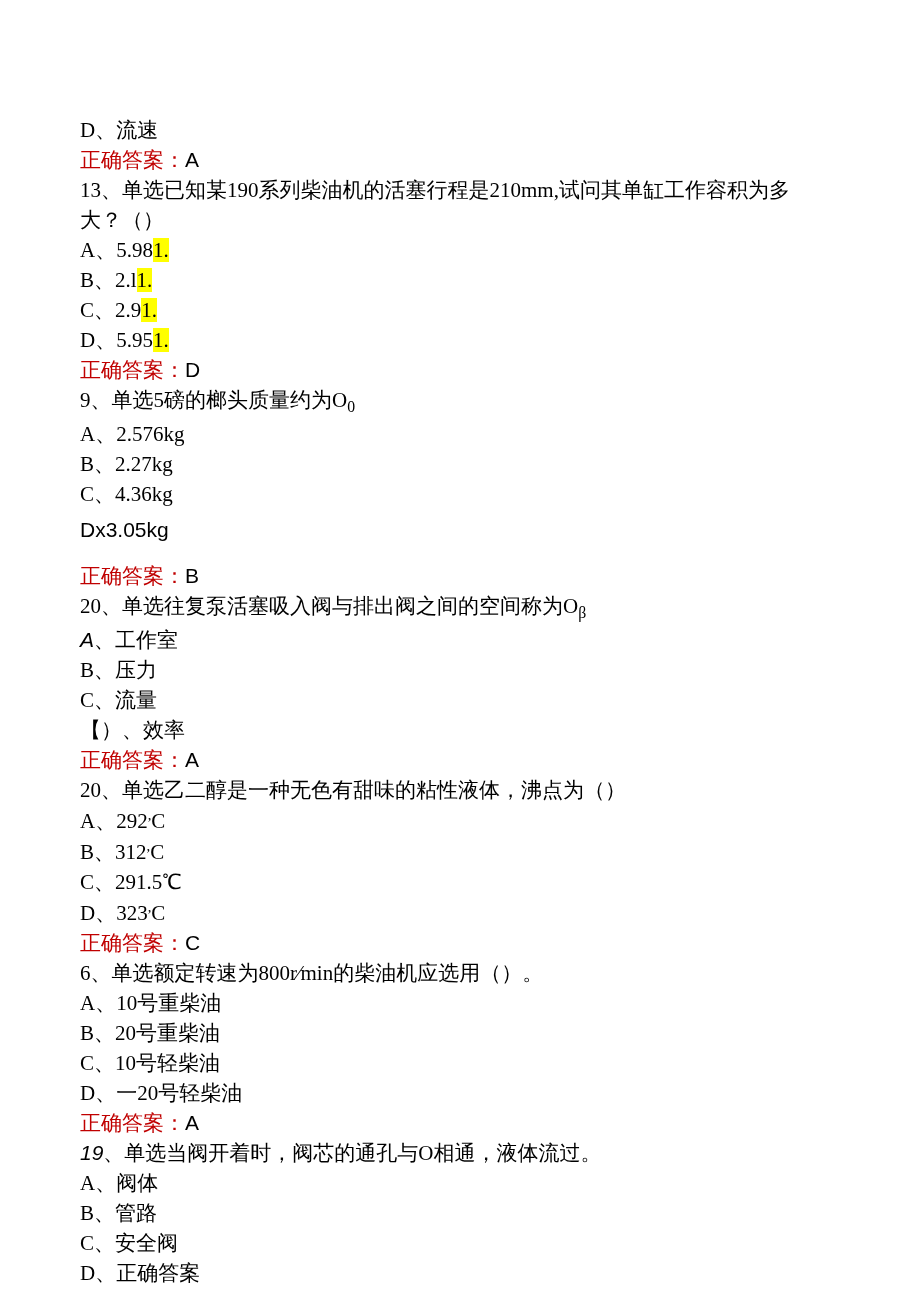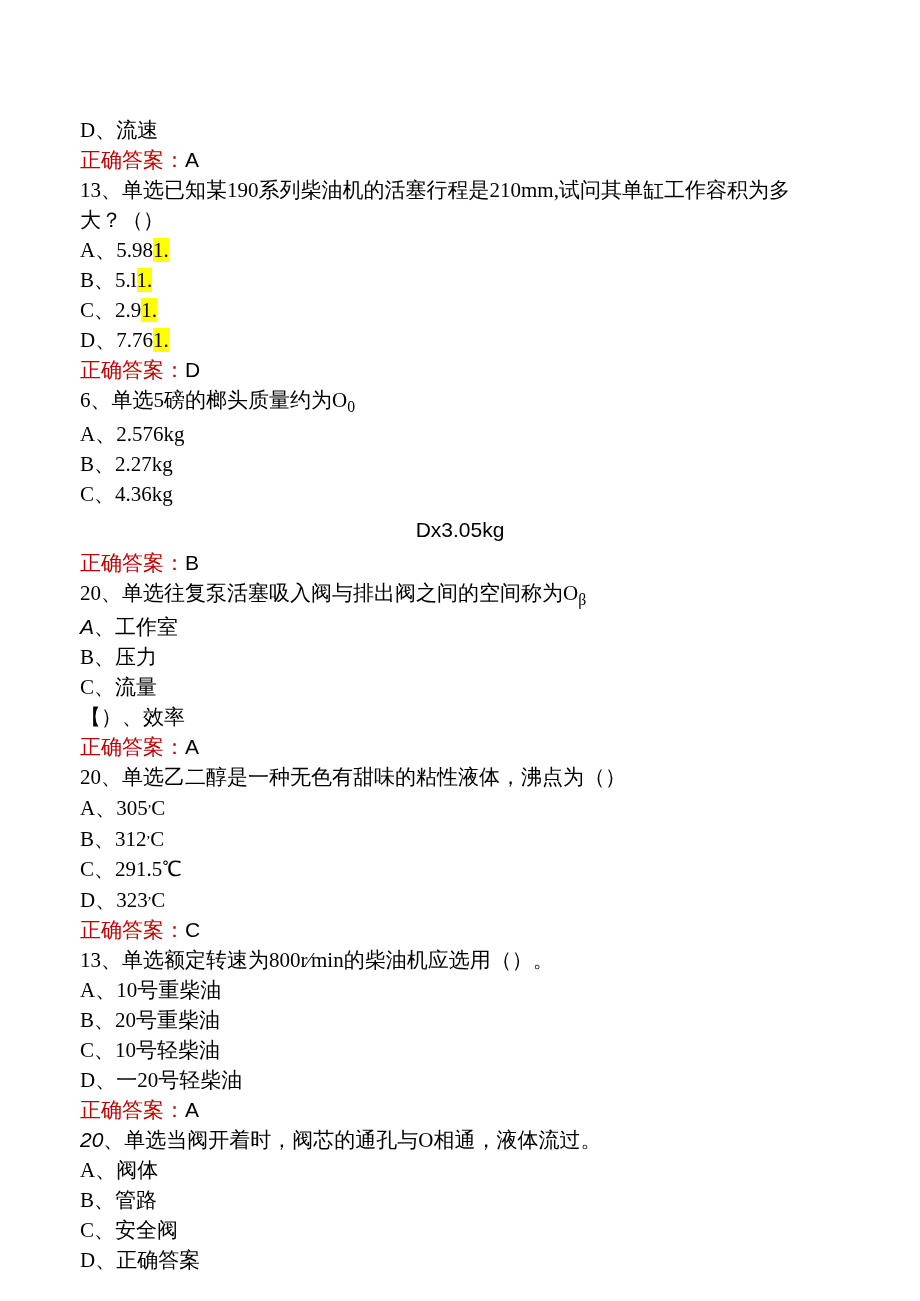--- a/index.html
+++ b/index.html
@@ -43,50 +43,50 @@
   </style>
 </head>
 <body>
 
 <div class="line">D、流速</div>
 <div class="line"><span class="answer-label">正确答案：</span><span class="answer-value">A</span></div>
 
 <div class="line">13、单选已知某190系列柴油机的活塞行程是210mm,试问其单缸工作容积为多</div>
 <div class="line">大？（）</div>
 <div class="line"><span>A、5.98</span><span class="highlight">1.</span></div>
-<div class="line"><span>B、5.l</span><span class="highlight">1.</span></div>
+<div class="line"><span>B、2.l</span><span class="highlight">1.</span></div>
 <div class="line"><span>C、2.9</span><span class="highlight">1.</span></div>
-<div class="line"><span>D、7.76</span><span class="highlight">1.</span></div>
+<div class="line"><span>D、5.95</span><span class="highlight">1.</span></div>
 <div class="line"><span class="answer-label">正确答案：</span><span class="answer-value">D</span></div>
 
-<div class="line"><span>6、单选5磅的榔头质量约为O</span><span class="sub">0</span></div>
+<div class="line"><span>9、单选5磅的榔头质量约为O</span><span class="sub">0</span></div>
 <div class="line">A、2.576kg</div>
 <div class="line">B、2.27kg</div>
 <div class="line">C、4.36kg</div>
-<div class="line latin" style="margin-top:6px;margin-bottom:3px;text-align:center;">Dx3.05kg</div>
+<div class="line latin" style="margin-top:6px;margin-bottom:16px;">Dx3.05kg</div>
 <div class="line"><span class="answer-label">正确答案：</span><span class="answer-value">B</span></div>
 
 <div class="line"><span>20、单选往复泵活塞吸入阀与排出阀之间的空间称为O</span><span class="sub">β</span></div>
 <div class="line"><span class="latin italic">A</span><span>、工作室</span></div>
 <div class="line">B、压力</div>
 <div class="line">C、流量</div>
 <div class="line">【）、效率</div>
 <div class="line"><span class="answer-label">正确答案：</span><span class="answer-value">A</span></div>
 
 <div class="line">20、单选乙二醇是一种无色有甜味的粘性液体，沸点为（）</div>
-<div class="line"><span>A、305</span><span style="vertical-align:super;font-size:0.7em;">,</span><span>C</span></div>
+<div class="line"><span>A、292</span><span style="vertical-align:super;font-size:0.7em;">,</span><span>C</span></div>
 <div class="line"><span>B、312</span><span style="vertical-align:super;font-size:0.7em;">,</span><span>C</span></div>
 <div class="line">C、291.5℃</div>
 <div class="line"><span>D、323</span><span style="vertical-align:super;font-size:0.7em;">,</span><span>C</span></div>
 <div class="line"><span class="answer-label">正确答案：</span><span class="answer-value">C</span></div>
 
-<div class="line">13、单选额定转速为800r⁄min的柴油机应选用（）。</div>
+<div class="line">6、单选额定转速为800r⁄min的柴油机应选用（）。</div>
 <div class="line">A、10号重柴油</div>
 <div class="line">B、20号重柴油</div>
 <div class="line">C、10号轻柴油</div>
 <div class="line">D、一20号轻柴油</div>
 <div class="line"><span class="answer-label">正确答案：</span><span class="answer-value">A</span></div>
 
-<div class="line"><span class="latin italic">20</span><span>、单选当阀开着时，阀芯的通孔与O相通，液体流过。</span></div>
+<div class="line"><span class="latin italic">19</span><span>、单选当阀开着时，阀芯的通孔与O相通，液体流过。</span></div>
 <div class="line">A、阀体</div>
 <div class="line">B、管路</div>
 <div class="line">C、安全阀</div>
 <div class="line">D、正确答案</div>
 
 </body></html>

